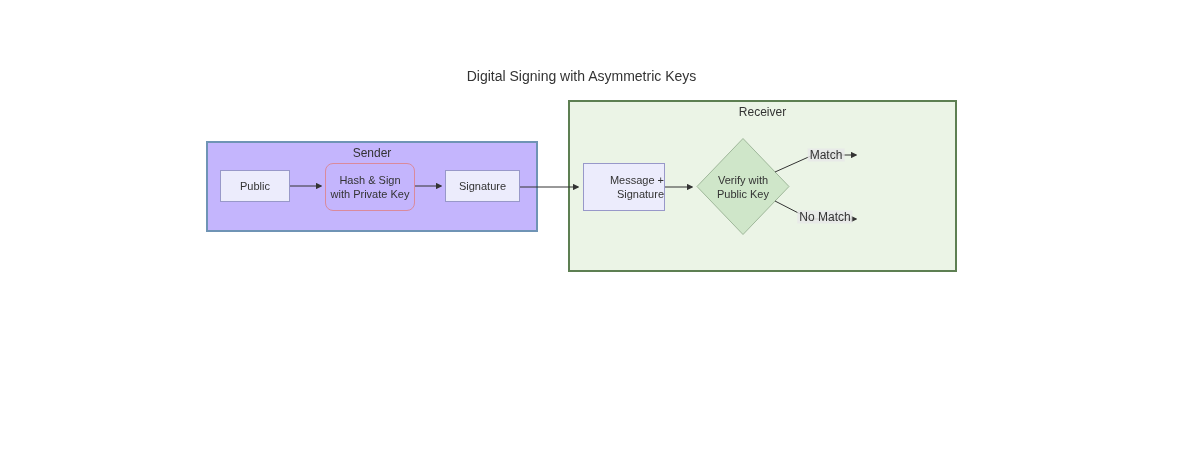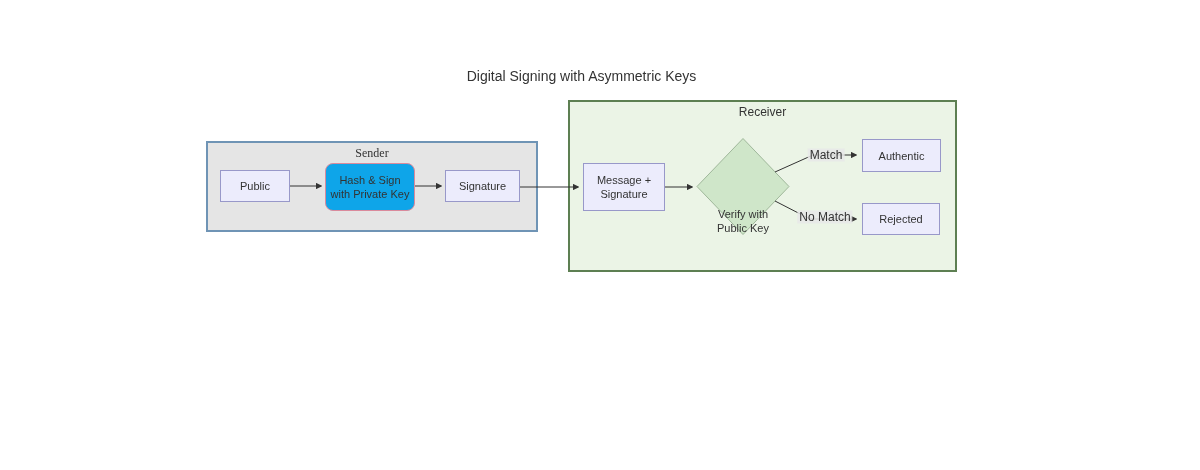--- a/index.html
+++ b/index.html
@@ -20,23 +20,22 @@
     color: #333333;
   }
   .subgraph {
     position: absolute;
     box-sizing: border-box;
     border: 2px solid;
     z-index: 1;
   }
   .subgraph.sender {
     left: 206px; top: 141px; width: 332px; height: 91px;
-    background: #e5e5e5;
+    background: #c4b5fd;
     border-color: #6f94b5;
-    font-family: Liberation Serif, serif;
   }
   .subgraph.receiver {
     left: 568px; top: 100px; width: 389px; height: 172px;
     background: #ebf4e6;
     border-color: #5d7f52;
   }
   .subgraph-label {
     position: absolute;
     top: 3px; left: 0; right: 0;
     text-align: center;
@@ -58,33 +57,33 @@
     align-items: center;
     justify-content: center;
     text-align: center;
     font-size: 11px;
     line-height: 14px;
     background: #ececfc;
     border: 1px solid #9898c9;
     z-index: 3;
   }
   .node.pink {
-    background: #0ea5e9;
+    background: #c4b5fd;
     border-color: #da8a9c;
     border-radius: 8px;
   }
   .node.diamond-text {
     background: transparent;
     border: none;
   }
   #node-message   { left: 220px; top: 170px; width: 70px; height: 32px; }
   #node-hash-sign { left: 325px; top: 163px; width: 90px; height: 48px; }
   #node-signature { left: 445px; top: 170px; width: 75px; height: 32px; }
-  #node-msg-sig   { left: 583px; top: 163px; width: 82px; height: 48px; }
-  #node-verify    { left: 697px; top: 138px; width: 92px; height: 97px; justify-content: flex-end; }
+  #node-msg-sig   { left: 583px; top: 163px; width: 82px; height: 48px; align-items: flex-end; }
+  #node-verify    { left: 697px; top: 138px; width: 92px; height: 97px; }
   #node-authentic { left: 862px; top: 139px; width: 79px; height: 33px; }
   #node-rejected  { left: 862px; top: 203px; width: 78px; height: 32px; }
   .edge-label {
     position: absolute;
     transform: translate(-50%, -50%);
     background: rgba(232, 232, 232, 0.85);
     font-size: 12px;
     line-height: 13px;
     padding: 0 2px;
     white-space: nowrap;
@@ -140,24 +139,18 @@
   <div id="node-msg-sig" class="node">
     <span>Message +</span>
     <span>Signature</span>
   </div>
 
   <div id="node-verify" class="node diamond-text">
     <span>Verify with</span>
     <span>Public Key</span>
   </div>
 
-  <div id="node-authentic" class="node">
-    <span>Authentic</span>
-  </div>
 
-  <div id="node-rejected" class="node">
-    <span>Rejected</span>
-  </div>
 
   <div id="label-match" class="edge-label">Match</div>
   <div id="label-no-match" class="edge-label">No Match</div>
 
 </div>
 
 </body></html>

